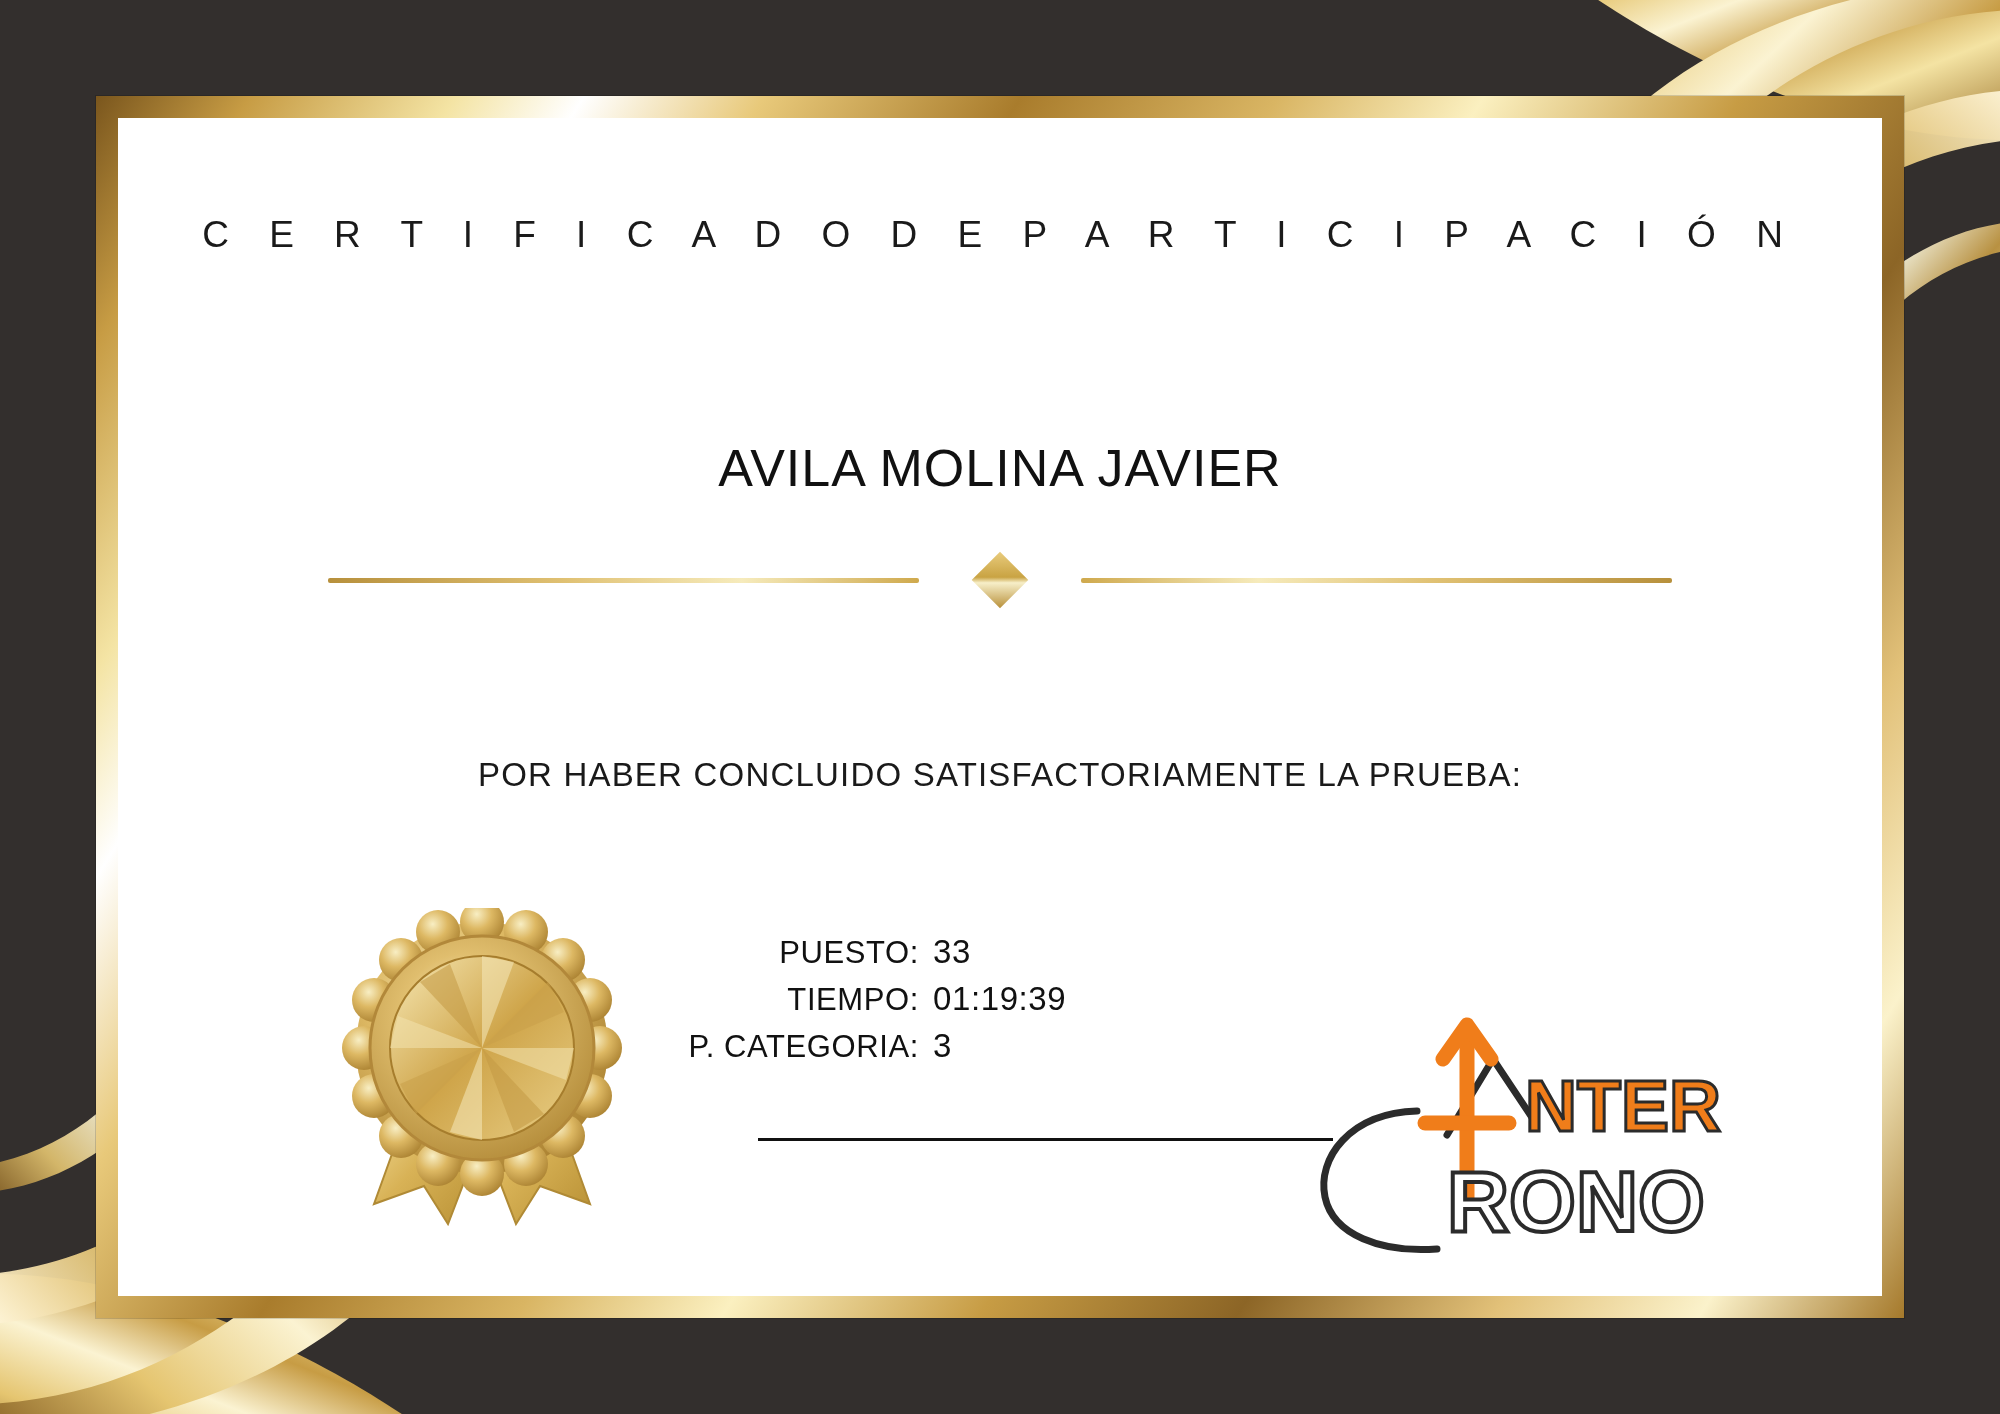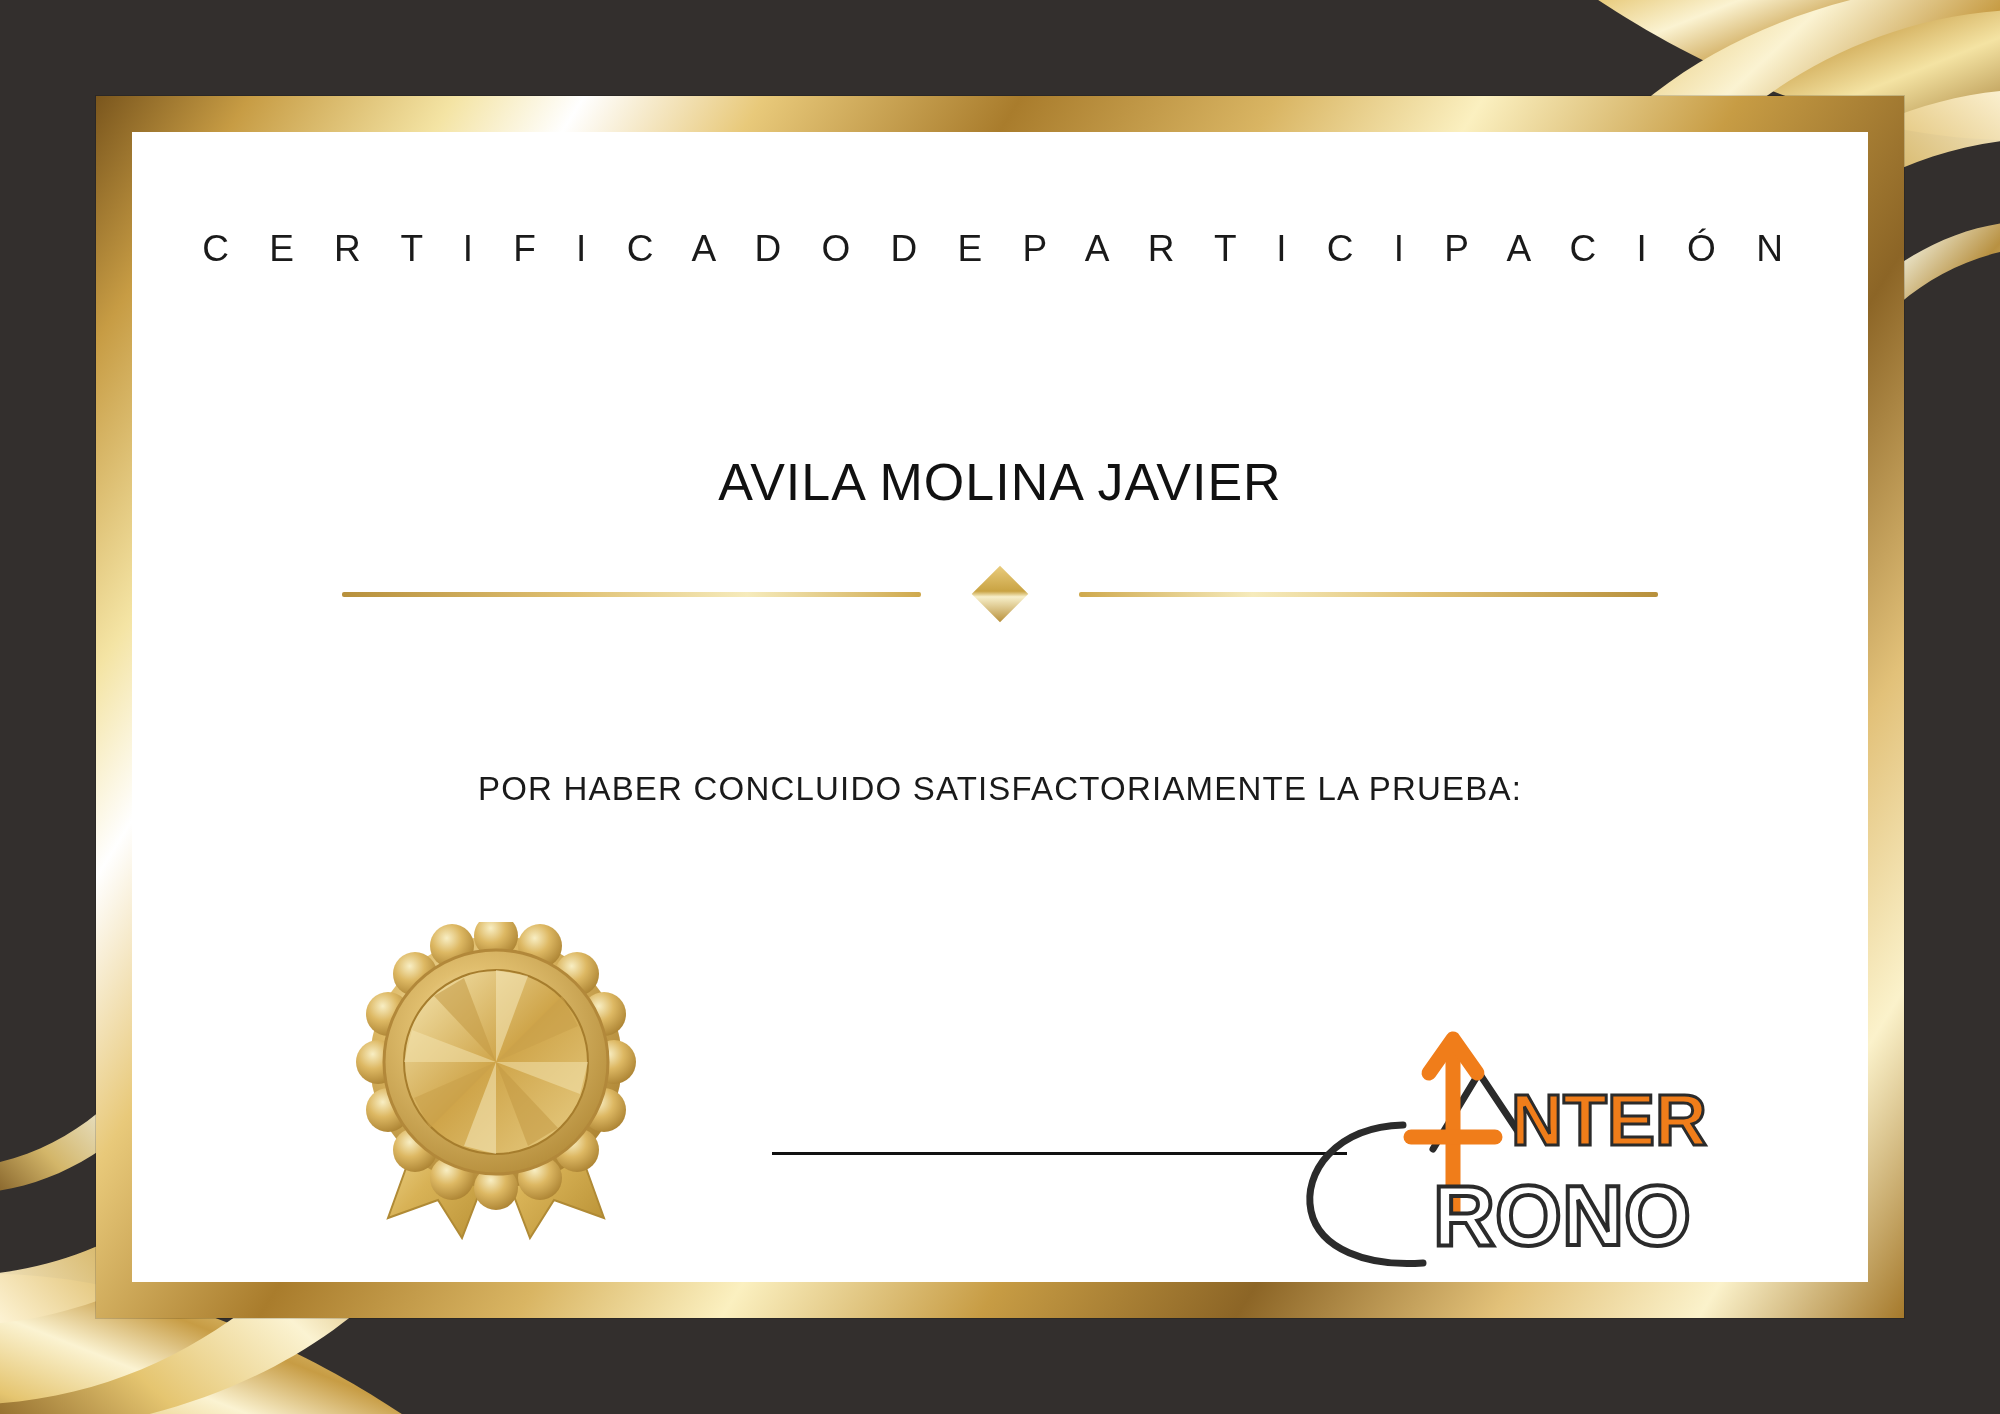--- a/index.html
+++ b/index.html
@@ -33,21 +33,21 @@
   .swoosh-tr { top: -10px; right: -10px; }
   .swoosh-bl { bottom: -10px; left: -10px; }
 
   
   .gold-frame {
     position: absolute;
     left: 96px;
     top: 96px;
     width: 1808px;
     height: 1222px;
-    padding: 36px;
+    padding: 22px;
     box-sizing: border-box;
     background: linear-gradient(122deg,
         #7a561d 0%,
         #c79c44 6%,
         #f4e4a4 14%,
         #ffffff 19%,
         #e8c97a 26%,
         #a97c2c 36%,
         #d9b563 46%,
         #fbf0c0 54%,
@@ -255,20 +255,34 @@
       <div class="recipient-name">AVILA MOLINA JAVIER</div>
 
       <div class="divider">
         <div class="bar left"></div>
         <div class="diamond"></div>
         <div class="bar right"></div>
       </div>
 
       <div class="subtitle">POR HABER CONCLUIDO SATISFACTORIAMENTE LA PRUEBA:</div>
 
+      <div class="results">
+        <div class="result-row">
+          <span class="rlabel">PUESTO:</span>
+          <span class="rvalue">33</span>
+        </div>
+        <div class="result-row">
+          <span class="rlabel">TIEMPO:</span>
+          <span class="rvalue">01:19:39</span>
+        </div>
+        <div class="result-row">
+          <span class="rlabel">P. CATEGORIA:</span>
+          <span class="rvalue">3</span>
+        </div>
+      </div>
       <div class="signature-line"></div>
 
       <div class="medal">
         <svg width="300" height="320" viewBox="0 0 300 320">
           <defs>
             <linearGradient id="ribbonG" x1="0" y1="0" x2="1" y2="1">
               <stop offset="0%" stop-color="#f3dd9a"></stop>
               <stop offset="45%" stop-color="#d8b256"></stop>
               <stop offset="100%" stop-color="#b78f33"></stop>
             </linearGradient>

